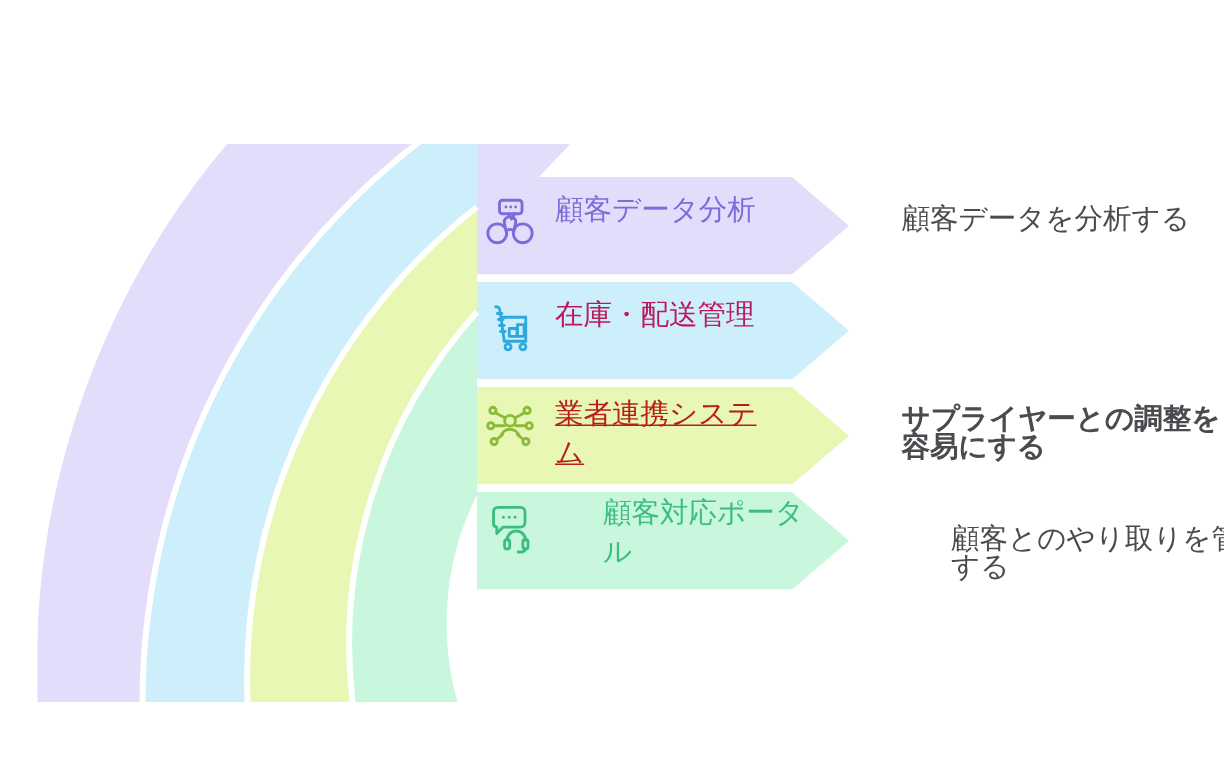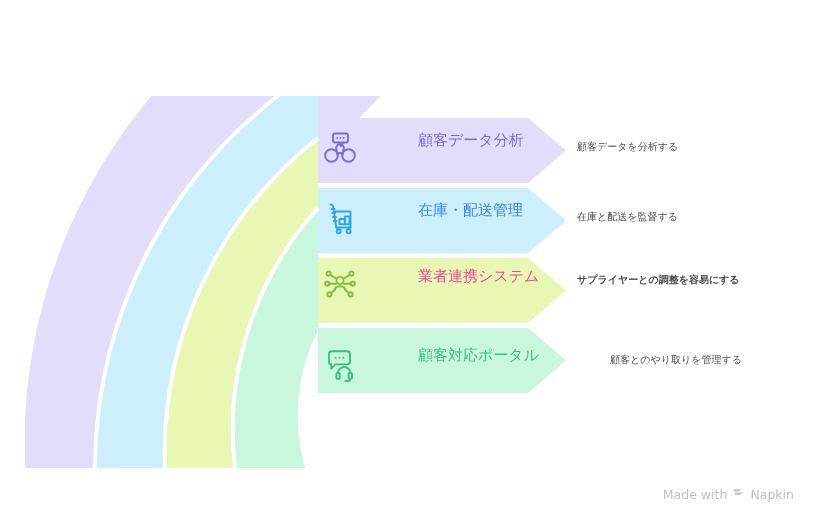--- a/index.html
+++ b/index.html
@@ -54,33 +54,32 @@
   .row-icon {
     width: 40px;
     height: 40px;
     flex: 0 0 40px;
     margin-right: 10px;
     margin-top: 1px;
   }
   .row-icon svg { display: block; width: 40px; height: 40px; }
 
   .row-label {
-    font-size: 15px;
+    font-size: 19px;
     line-height: 26px;
     width: 150px;
     letter-spacing: 0px;
-    margin-left: 48px;
   }
 
   
   .desc {
     position: absolute;
-    left: 577px;
+    left: 601px;
     width: 215px;
-    font-size: 10px;
+    font-size: 19px;
     line-height: 19px;
     color: #4a4a4f;
   }
 
   
   .watermark {
     position: absolute;
     right: 22px;
     bottom: 14px;
     display: flex;
@@ -185,70 +184,59 @@
         <path d="M13 19 L16 19"></path>
         <path d="M13.7 23 L16.7 23"></path>
         <path d="M16.2 29.5 L30.5 29.5"></path>
         <path d="M15.3 13.5 L30.5 13.5 L30.5 29.5"></path>
         <rect x="19.5" y="21" width="5.2" height="5.2"></rect>
         <rect x="25" y="18.4" width="4.4" height="7.8"></rect>
         <circle cx="18.7" cy="33.2" r="2"></circle>
         <circle cx="28.6" cy="33.2" r="2"></circle>
       </svg>
     </span>
-    <span class="row-label" style="color:#3b82f6;">在庫・配送管理</span>
-  </div>
-  <div class="desc" style="top:207px;">在庫と配送を監督する</div>
+    <span class="row-label" style="color:#be185d;">在庫・配送管理</span>
+  </div>
 
   <div class="row-label-group" style="left:320px; top:263px;">
     <span class="row-icon">
       <svg viewBox="0 0 40 40" fill="none" stroke="#8bbb3c" stroke-width="1.9" stroke-linecap="round" stroke-linejoin="round">
         <circle cx="20" cy="16.5" r="3.6"></circle>
         <path d="M13.8 27 A6.4 6.4 0 0 1 26.2 27"></path>
         <circle cx="8.6" cy="9.6" r="2.1"></circle>
         <circle cx="31.4" cy="9.6" r="2.1"></circle>
         <circle cx="7.2" cy="19.8" r="2.1"></circle>
         <circle cx="32.8" cy="19.8" r="2.1"></circle>
         <circle cx="9.4" cy="30.4" r="2.1"></circle>
         <circle cx="30.6" cy="30.4" r="2.1"></circle>
         <path d="M10.3 11.2 L16.8 14.6"></path>
         <path d="M29.7 11.2 L23.2 14.6"></path>
         <path d="M9.4 19.8 L16.2 19.8"></path>
         <path d="M30.6 19.8 L23.8 19.8"></path>
         <path d="M11.1 29 L15.1 25.6"></path>
         <path d="M28.9 29 L24.9 25.6"></path>
       </svg>
     </span>
-    <span class="row-label" style="color:#ec4899;">業者連携システム</span>
+    <span class="row-label" style="color:#b91c1c;text-decoration:underline;">業者連携システム</span>
   </div>
   <div class="desc" style="top:270px;font-weight:bold;">サプライヤーとの調整を容易にする</div>
 
-  <div class="row-label-group" style="left:320px; top:342px;">
+  <div class="row-label-group" style="left:320px; top:329px;gap:32px;">
     <span class="row-icon">
       <svg viewBox="0 0 40 40" fill="none" stroke="#3cbf7e" stroke-width="1.9" stroke-linecap="round" stroke-linejoin="round">
         <path d="M9 11.2 A3 3 0 0 1 12 8.2 L27 8.2 A3 3 0 0 1 30 11.2
                  L30 18.4 A3 3 0 0 1 27 21.4 L15.4 21.4 L11.2 25.6 L11.2 21.4
                  A2.4 2.4 0 0 1 9 19 Z"></path>
         <circle cx="15.6" cy="14.8" r="0.95" fill="#3cbf7e" stroke="none"></circle>
         <circle cx="19.5" cy="14.8" r="0.95" fill="#3cbf7e" stroke="none"></circle>
         <circle cx="23.4" cy="14.8" r="0.95" fill="#3cbf7e" stroke="none"></circle>
         <path d="M18 30.2 A6.2 6.2 0 0 1 30.4 30.2"></path>
         <rect x="16.4" y="29.6" width="3.4" height="6.4" rx="1.7"></rect>
         <rect x="28.6" y="29.6" width="3.4" height="6.4" rx="1.7"></rect>
         <path d="M30.3 36 A2.6 2.6 0 0 1 27.7 38 L25.4 38"></path>
       </svg>
     </span>
     <span class="row-label" style="color:#3cbf7e;">顧客対応ポータル</span>
   </div>
   <div class="desc" style="top:350px;margin-left:33px;">顧客とのやり取りを管理する</div>
 
-  <div class="watermark" style="color: rgb(192, 192, 198);">
-    <span>Made with</span>
-    <span class="wm-logo">
-      <svg width="13" height="13" viewBox="0 0 13 13">
-        <path d="M2 3.2 L9.6 3.2 L6.6 5.4 L1.4 5.4 Z" fill="#c0c0c6"></path>
-        <path d="M3.4 6.6 L11 6.6 L8 8.8 L2.8 8.8 Z" fill="#c0c0c6"></path>
-      </svg>
-    </span>
-    <span>Napkin</span>
-  </div>
 
 </div>
 
 </body></html>

